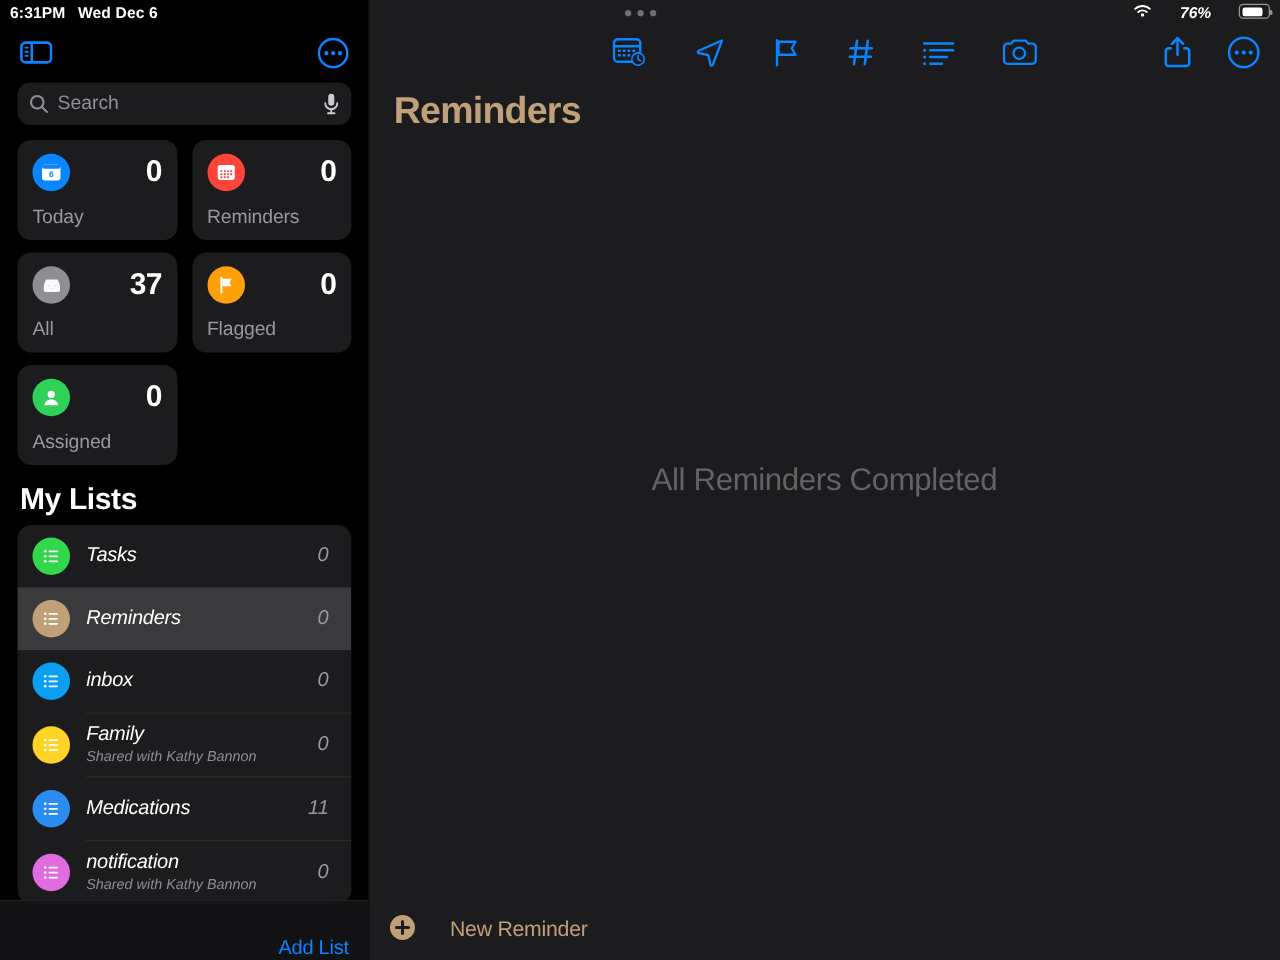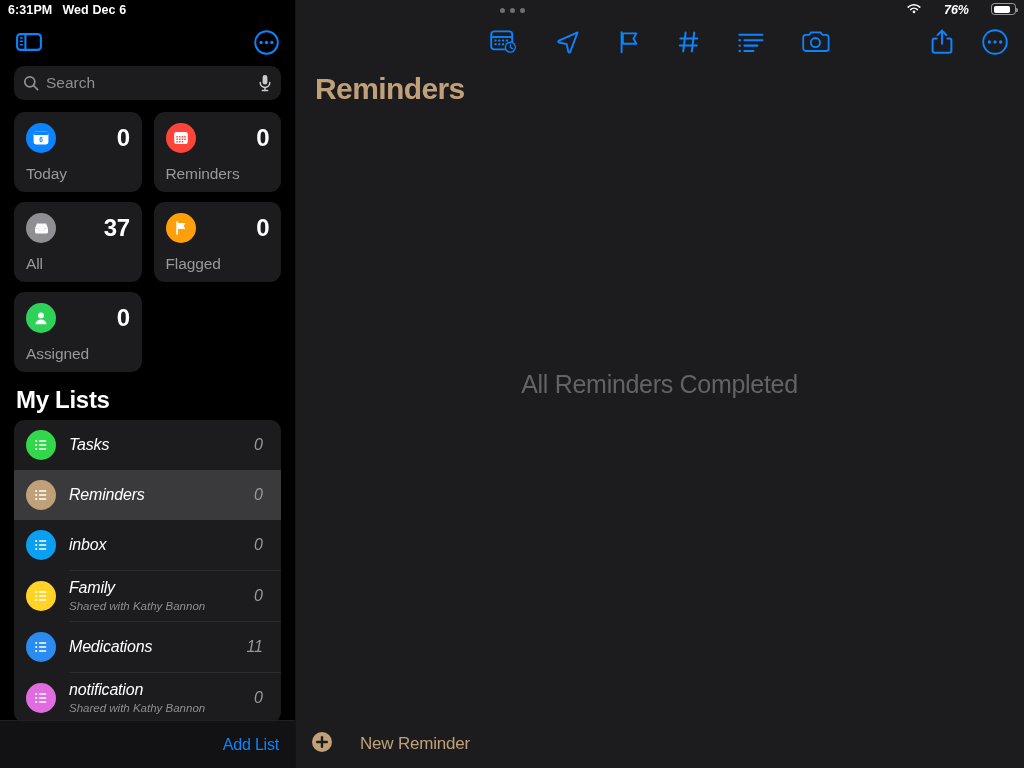--- a/index.html
+++ b/index.html
@@ -68,21 +68,21 @@
   .listrow .licon { width:30px; height:30px; border-radius:50%; flex:0 0 30px; display:flex; align-items:center; justify-content:center; }
   .lbody { flex:1; min-width:0; display:flex; flex-direction:column; justify-content:center; }
   .lname { font-size:16px; color:#fff; letter-spacing:-.2px; line-height:1.15; white-space:nowrap; overflow:hidden; text-overflow:ellipsis; }
   .lsub { font-size:11.5px; color:#8e8e93; line-height:1.25; margin-top:1px; white-space:nowrap; overflow:hidden; text-overflow:ellipsis; }
   .lcount { font-size:16px; color:#98989d; margin-right:6px; }
   .lrow-sep { height:1px; background:#2c2c2e; margin-left:55px; }
 
   .sb-bottom {
     position:absolute; left:0; bottom:0; width:295px; height:48px;
     background:rgba(22,22,24,.82); backdrop-filter:blur(18px);
-    display:flex; align-items:center; justify-content:flex-end; padding:0 16px;
+    display:flex; align-items:flex-end; justify-content:flex-end; padding:0 16px;
     border-top:0.5px solid rgba(255,255,255,.06);
   }
   .addlist { font-size:16px; color:#0a84ff; letter-spacing:-.2px; }
 
   
   .main { flex:1; height:768px; background:#1c1c1e; position:relative; }
   .main-toolbar {
     height:44px; margin-top:20px; display:flex; align-items:center;
     position:relative; padding:0 16px;
   }

